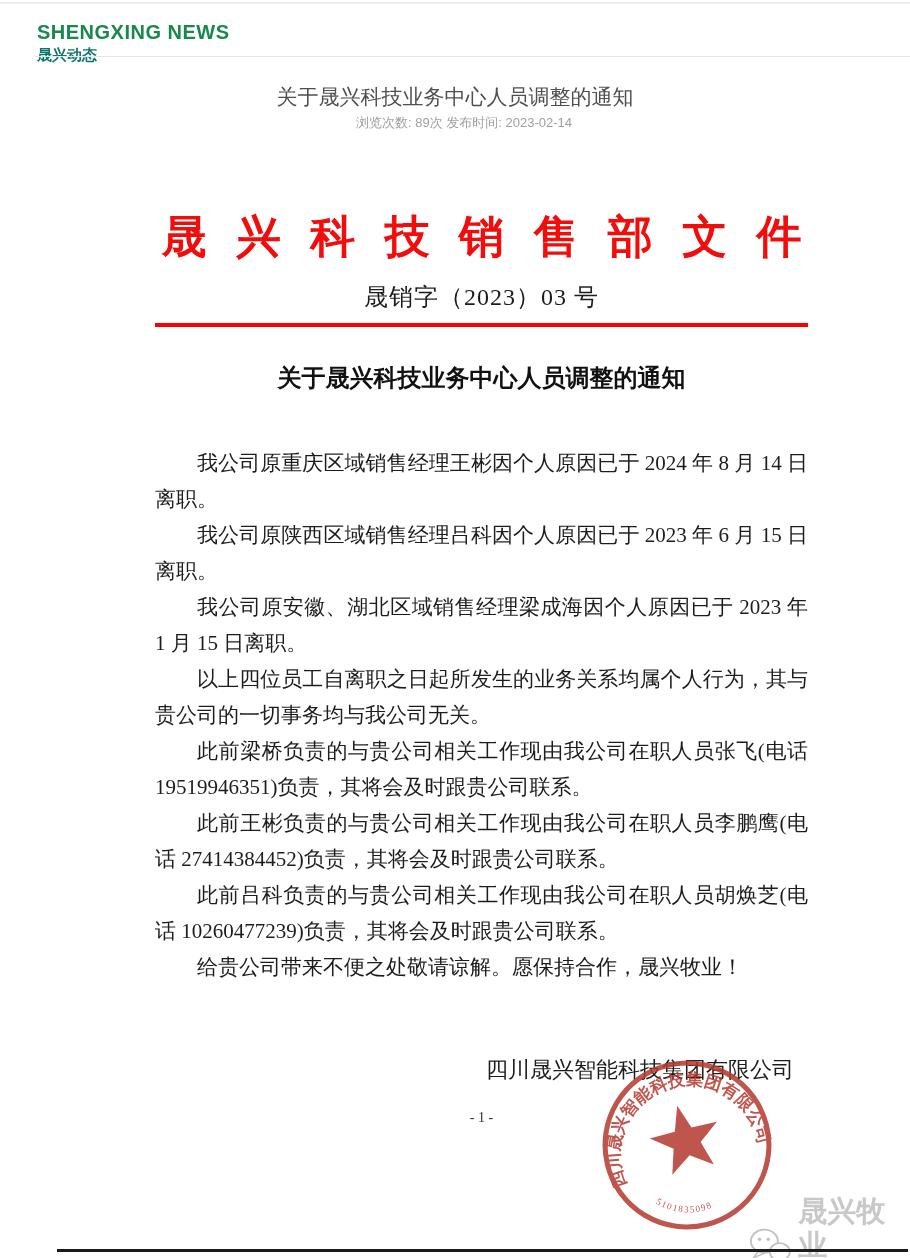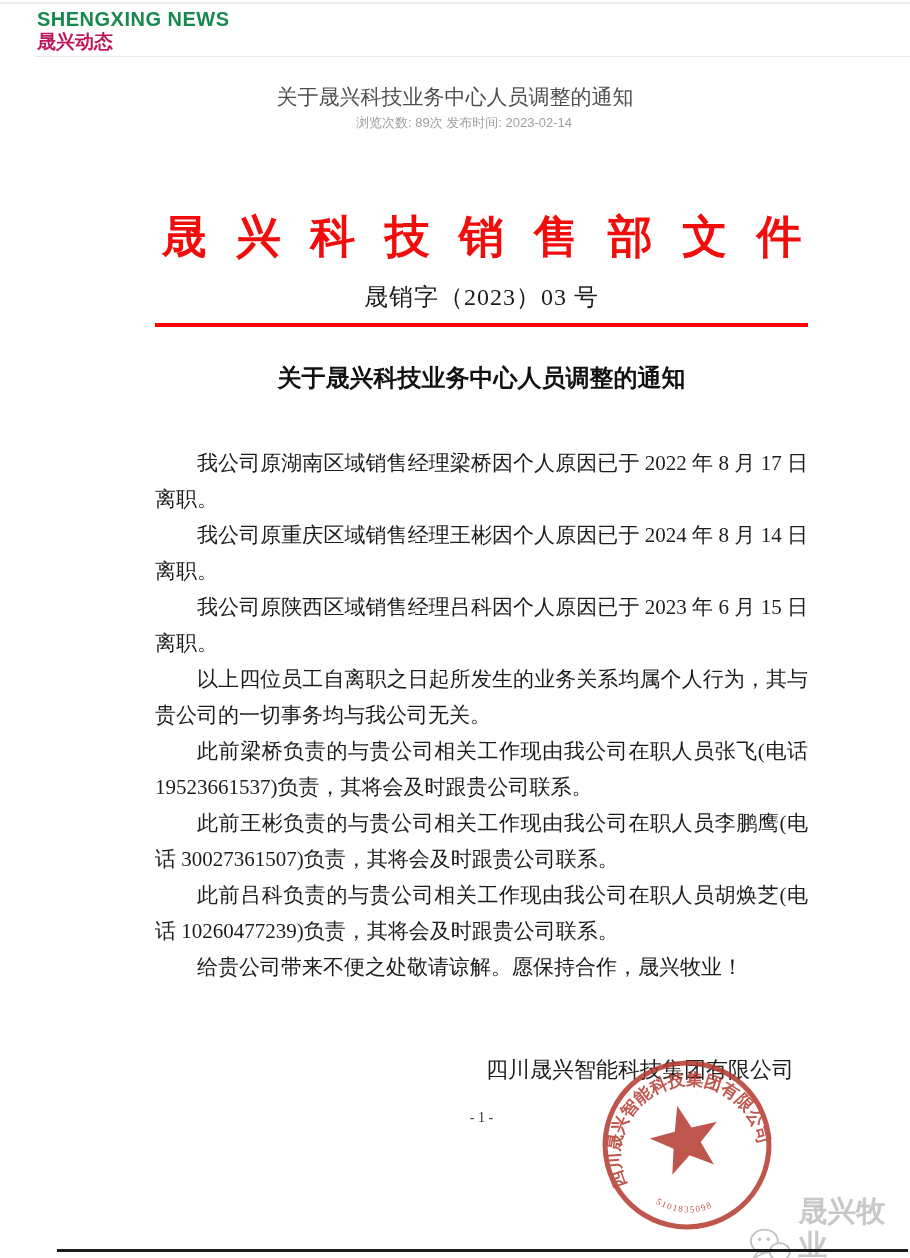--- a/index.html
+++ b/index.html
@@ -2,23 +2,23 @@
 <html><head>
 <meta charset="utf-8">
 <style>
   html,body{margin:0;padding:0;}
   body{
     width:910px;height:1258px;position:relative;background:#ffffff;
     font-family:"Liberation Sans",sans-serif;overflow:hidden;
   }
   
   .page-top-border{position:absolute;top:2px;left:0;width:910px;height:2px;background:#ededed;}
-  .site-header{position:absolute;top:8px;left:37px;width:873px;}
+  .site-header{position:absolute;top:21px;left:37px;width:873px;}
   .brand-en{color:#17894e;font-size:20px;font-weight:800;line-height:23px;letter-spacing:.5px;}
-  .brand-cn{color:#be185d;font-size:19px;font-weight:700;line-height:21px;}
+  .brand-cn{color:#0f766e;font-size:15px;font-weight:700;line-height:21px;}
   .header-rule{position:absolute;top:56px;left:35px;width:875px;height:1px;background:#e7e7e7;}
   
   .article-title{position:absolute;top:84px;left:0;width:910px;text-align:center;
     color:#4f4f4f;font-size:21px;line-height:26px;}
   .article-meta{position:absolute;top:114px;left:9px;width:910px;text-align:center;
     color:#9f9f9f;font-size:13px;line-height:18px;}
   
   .doc{position:absolute;left:155px;top:0;width:653px;font-family:"Liberation Serif","DejaVu Serif",serif;}
   .letterhead{margin-top:210px;width:640px;margin-left:auto;margin-right:auto;
     display:flex;justify-content:space-between;
@@ -69,26 +69,26 @@
     <span>部</span>
     <span>文</span>
     <span>件</span>
   </div>
 
   <div class="doc-number">晟销字（2023）03 号</div>
   <div class="red-rule"></div>
   <div class="doc-title">关于晟兴科技业务中心人员调整的通知</div>
 
   <div class="doc-body">
-    <p>我公司原湖南区域销售经理梁桥因个人原因已于 2022 年 8 月 17 日离职。</p>
     <p>我公司原重庆区域销售经理王彬因个人原因已于 2024 年 8 月 14 日离职。</p>
     <p>我公司原陕西区域销售经理吕科因个人原因已于 2023 年 6 月 15 日离职。</p>
+    <p>我公司原安徽、湖北区域销售经理梁成海因个人原因已于 2023 年 1 月 15 日离职。</p>
     <p>以上四位员工自离职之日起所发生的业务关系均属个人行为，其与贵公司的一切事务均与我公司无关。</p>
-    <p>此前梁桥负责的与贵公司相关工作现由我公司在职人员张飞(电话 19523661537)负责，其将会及时跟贵公司联系。</p>
-    <p>此前王彬负责的与贵公司相关工作现由我公司在职人员李鹏鹰(电话 30027361507)负责，其将会及时跟贵公司联系。</p>
+    <p>此前梁桥负责的与贵公司相关工作现由我公司在职人员张飞(电话 19519946351)负责，其将会及时跟贵公司联系。</p>
+    <p>此前王彬负责的与贵公司相关工作现由我公司在职人员李鹏鹰(电话 27414384452)负责，其将会及时跟贵公司联系。</p>
     <p>此前吕科负责的与贵公司相关工作现由我公司在职人员胡焕芝(电话 10260477239)负责，其将会及时跟贵公司联系。</p>
     <p>给贵公司带来不便之处敬请谅解。愿保持合作，晟兴牧业！</p>
   </div>
 
   <div class="signature">四川晟兴智能科技集团有限公司</div>
   <div class="page-number">- 1 -</div>
 </div>
 
 <svg class="stamp" viewBox="0 0 176 176" xmlns="http://www.w3.org/2000/svg">
   <circle cx="88" cy="88" r="81" fill="none" stroke="#b5392e" stroke-width="5"></circle>

